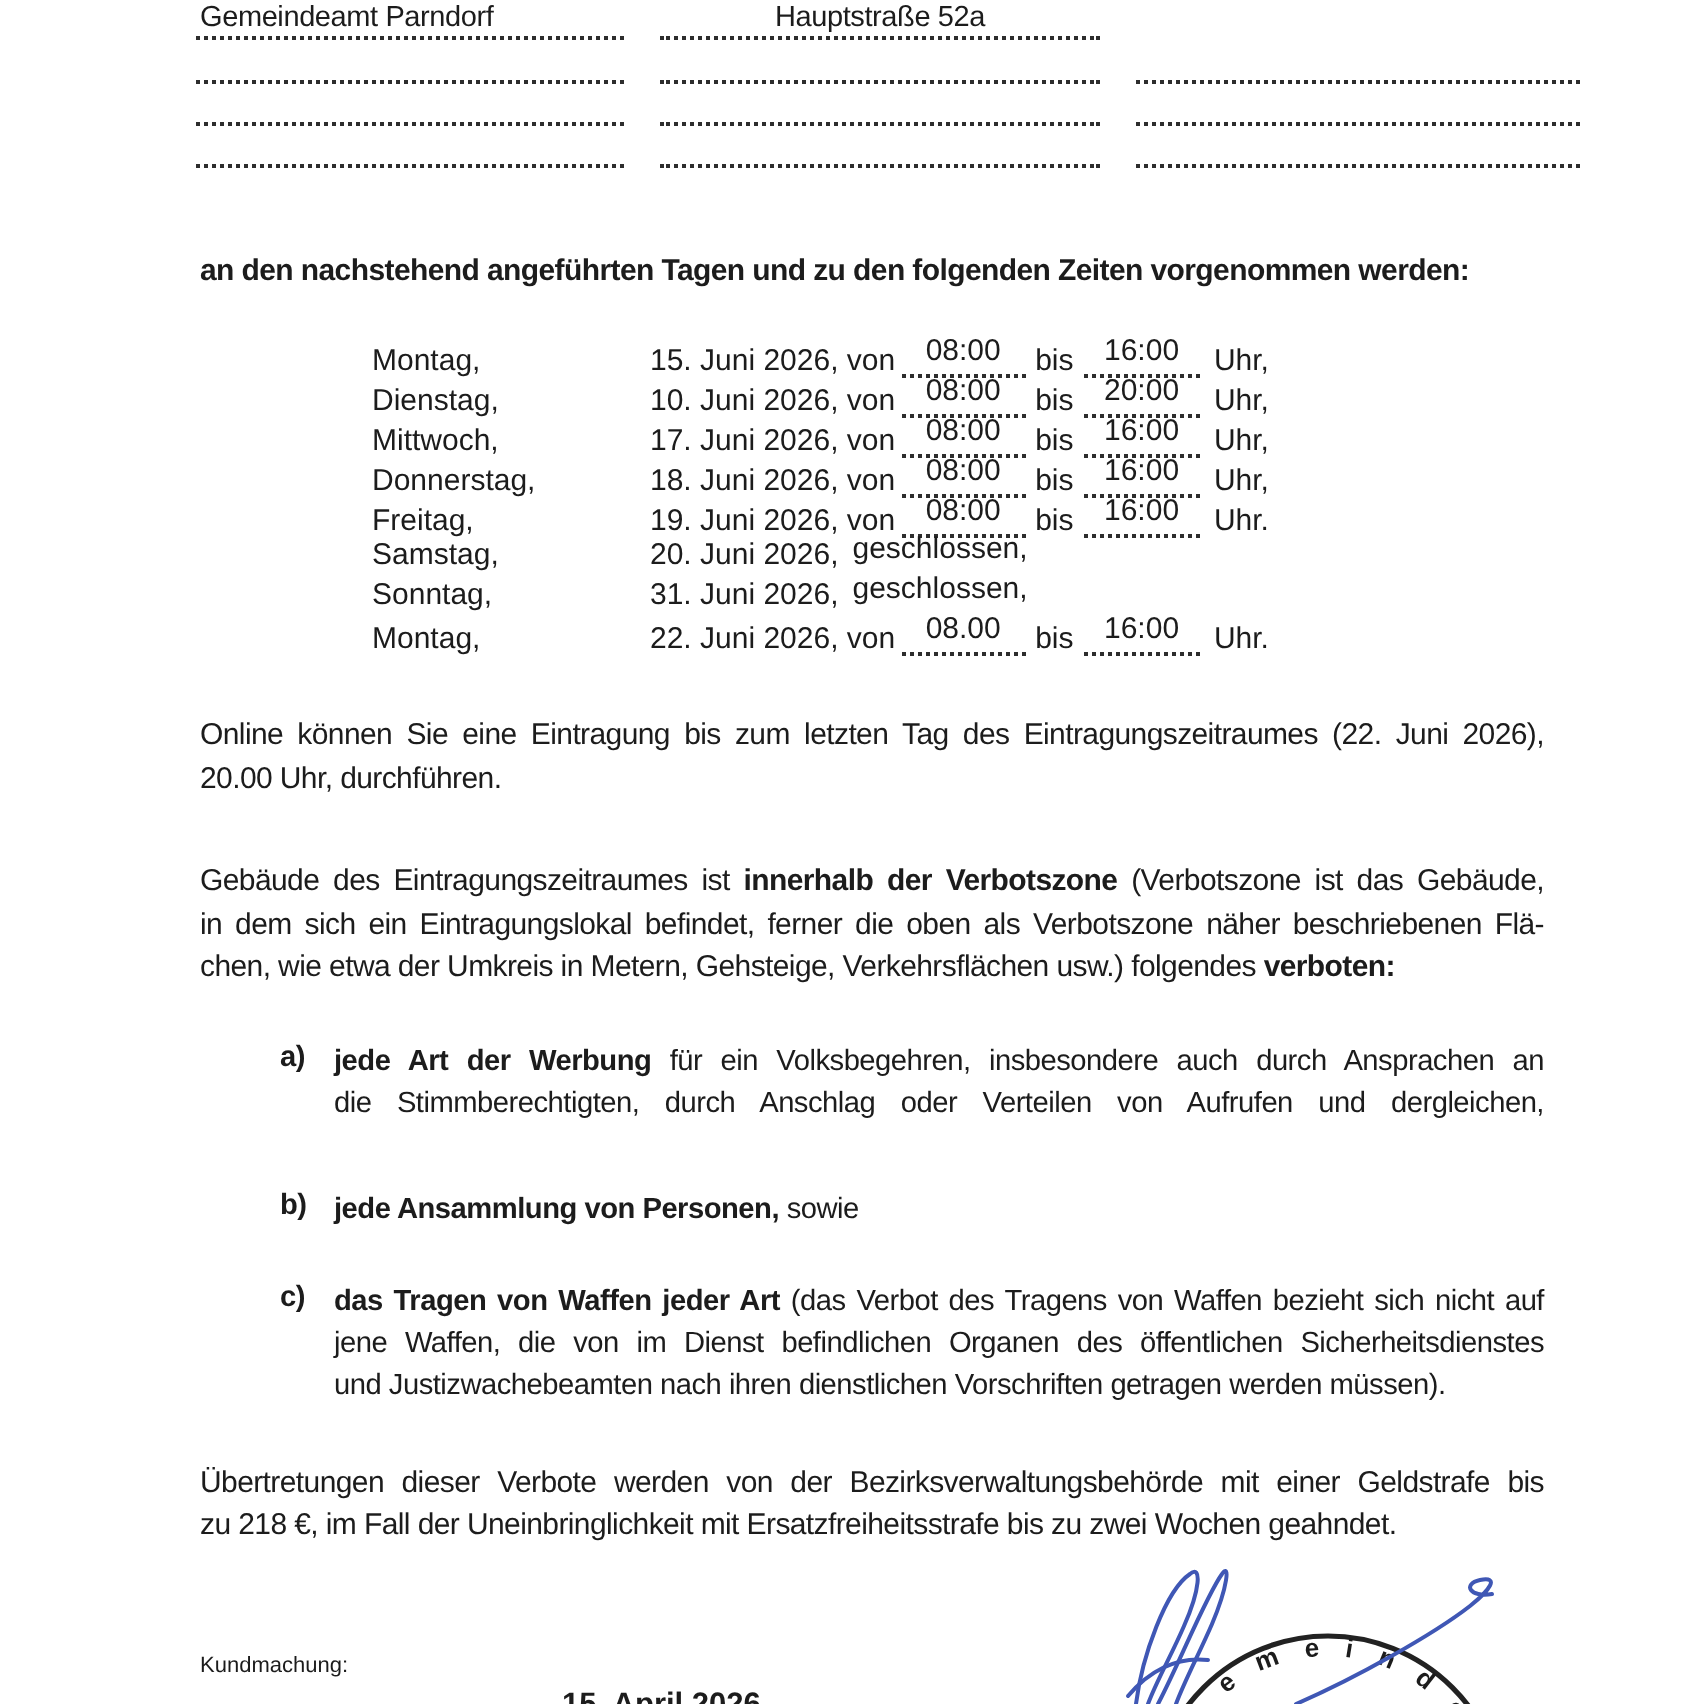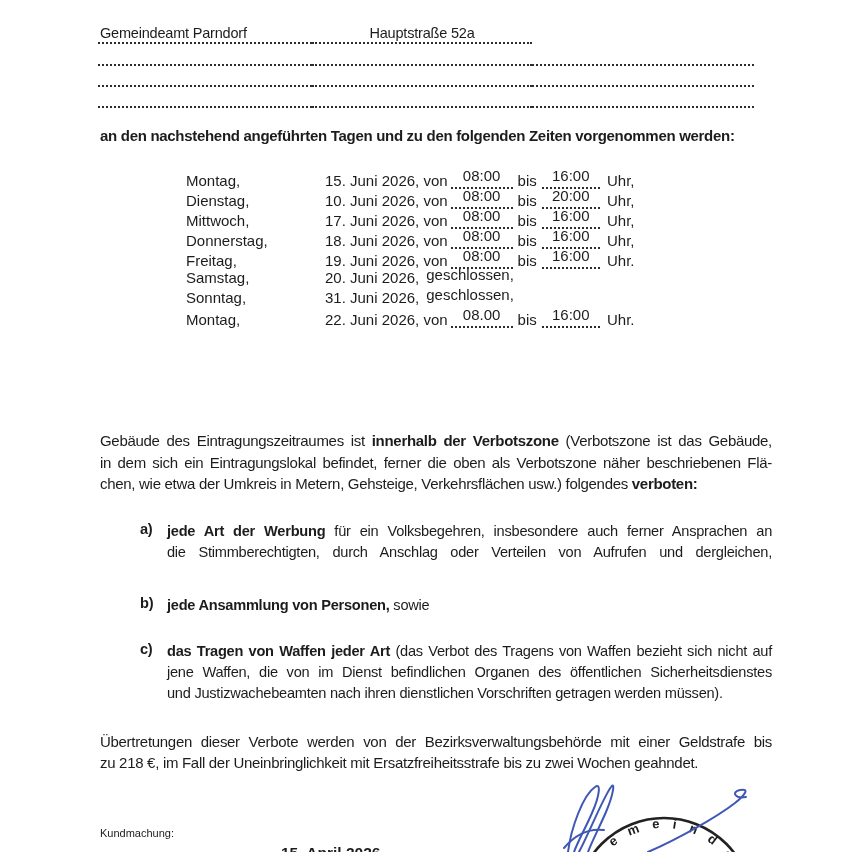--- a/index.html
+++ b/index.html
@@ -1,21 +1,21 @@
 <!DOCTYPE html>
 <html lang="de"><head>
 <meta charset="utf-8">
 <style>
   html,body{margin:0;padding:0;background:#ffffff;}
   .page{
     position:relative; width:852px; height:852px; background:#ffffff;
     font-family:"Liberation Sans", sans-serif; color:#1c1c1c; overflow:hidden;
   }
   
-  .fillrow{position:absolute; left:98px; display:flex; gap:0;margin-top:24px;}
+  .fillrow{position:absolute; left:98px; display:flex; gap:18px;}
   .fcell{border-bottom:2px dotted #2d2d2d; height:17px; font-size:14.5px; letter-spacing:-0.2px; overflow:hidden; white-space:nowrap;}
   .fc1{width:212px; text-align:left; padding-left:2px;}
   .fc2{width:220px; text-align:center;}
   .fc3{width:222px; text-align:center;}
   
   .intro{
     position:absolute; left:100px; top:127px; width:660px;
     font-weight:bold; font-size:15px; letter-spacing:-0.3px; white-space:nowrap;
   }
   
@@ -88,31 +88,35 @@
   <div class="srow" style="top:269px;">
     <span class="day">Samstag,</span><span>20. Juni 2026,</span><span class="closed">geschlossen,</span>
   </div>
   <div class="srow" style="top:289px;">
     <span class="day">Sonntag,</span><span>31. Juni 2026,</span><span class="closed">geschlossen,</span>
   </div>
   <div class="srow" style="top:308px;">
     <span class="day">Montag,</span><span>22. Juni 2026, von</span><span class="slot"><span class="time">08.00</span></span><span class="bis">bis</span><span class="slot slot2"><span class="time">16:00</span></span> <span>Uhr.</span>
   </div>
 
+  <div class="para" style="top:357px;">
+    <div class="pline">Online können Sie eine Eintragung bis zum letzten Tag des Eintragungszeitraumes (22. Juni 2026),</div>
+    <div class="pline last">20.00 Uhr, durchführen.</div>
+  </div>
 
   <div class="para" style="top:430px;">
     <div class="pline"><span>Gebäude des Eintragungszeitraumes ist </span><b>innerhalb der Verbotszone</b><span> (Verbotszone ist das Gebäude,</span></div>
     <div class="pline">in dem sich ein Eintragungslokal befindet, ferner die oben als Verbotszone näher beschriebenen Flä-</div>
     <div class="pline last"><span>chen, wie etwa der Umkreis in Metern, Gehsteige, Verkehrsflächen usw.) folgendes </span><b>verboten:</b></div>
   </div>
 
   <div class="item" style="top:521px;">
     <span class="marker">a)</span>
     <div class="itext">
-      <div class="iline"><b>jede Art der Werbung</b><span> für ein Volksbegehren, insbesondere auch ferner Ansprachen an</span></div>
+      <div class="iline"><b>jede Art der Werbung</b><span> für ein Volksbegehren, insbesondere auch durch Ansprachen an</span></div>
       <div class="iline">die Stimmberechtigten, durch Anschlag oder Verteilen von Aufrufen und dergleichen,</div>
     </div>
   </div>
 
   <div class="item" style="top:595px;">
     <span class="marker">b)</span>
     <div class="itext">
       <div class="iline single"><b>jede Ansammlung von Personen,</b><span> sowie</span></div>
     </div>
   </div>

